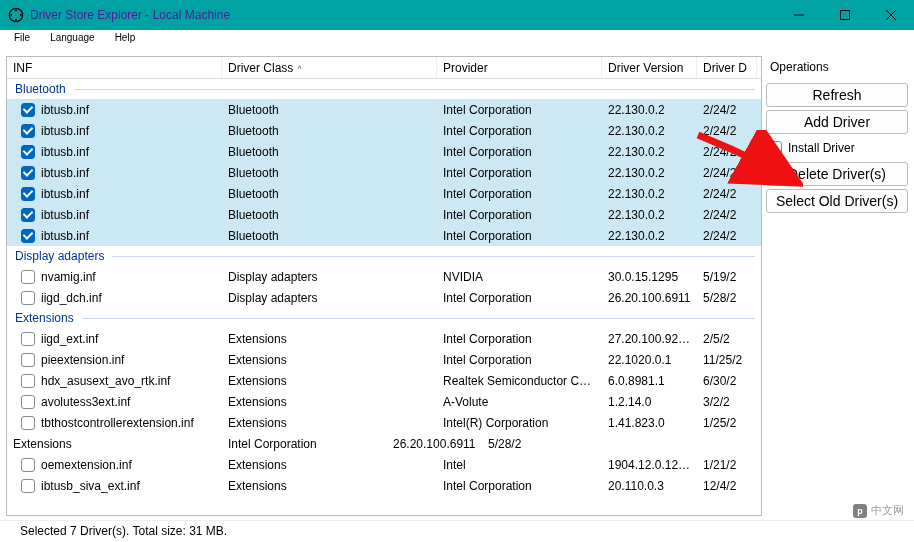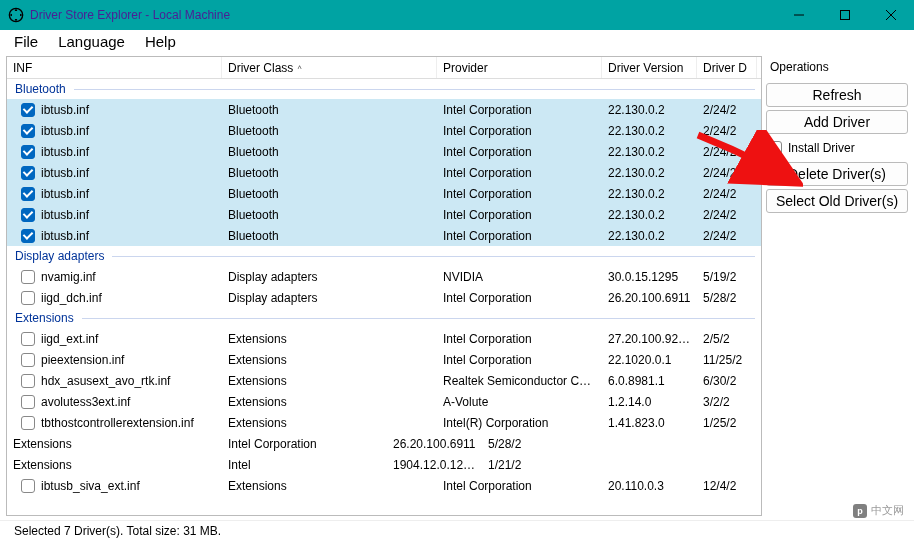--- a/index.html
+++ b/index.html
@@ -4,21 +4,21 @@
 <style>
   * { box-sizing: border-box; margin: 0; padding: 0; font-family: "Segoe UI", Tahoma, sans-serif; }
   html, body { width: 914px; height: 542px; overflow: hidden; background: #fff; }
 
   .titlebar { height: 30px; background: #00A3A3; display: flex; align-items: center; color: #4c1d95; }
   .titlebar .app-icon { width: 16px; height: 16px; margin: 0 6px 0 8px; }
   .titlebar .title { flex: 1; font-size: 12px; }
   .titlebar .winbtn { width: 46px; height: 30px; display: flex; align-items: center; justify-content: center; }
   .titlebar .winbtn svg { width: 10px; height: 10px; }
 
-  .menubar { height: 22px; background: #fff; display: flex; align-items: flex-end; font-size: 15px; padding: 0 4px; }
+  .menubar { height: 22px; background: #fff; display: flex; align-items: flex-start; font-size: 10px; padding: 0 4px; }
   .menubar .menu-item { padding: 2px 10px; }
 
   .client { display: flex; height: calc(100% - 30px - 22px - 22px); }
   .list-pane { flex: 1; border: 1px solid #bbb; margin: 4px 2px 4px 6px; position: relative; display: flex; flex-direction: column; }
   .ops-pane  { width: 142px; margin: 4px 6px 4px 2px; }
 
   .list-header { display: flex; height: 22px; border-bottom: 1px solid #ddd; font-size: 12px; background: #fff; flex: 0 0 auto; }
   .list-header .col { padding: 3px 6px; border-right: 1px solid #eee; display: flex; align-items: center; gap: 4px; }
   .sort-ind { font-size: 8px; color: #555; }
 
@@ -43,21 +43,21 @@
   .c-inf { width: 215px; }
   .c-cls { width: 215px; }
   .c-prv { width: 165px; }
   .c-ver { width: 95px; }
   .c-dat { width: 60px; }
 
   .ops-title { font-size: 12px; padding: 4px 2px 6px 4px; }
   .ops-btn { display: block; width: 100%; height: 24px; margin: 3px 0; font-size: 14px; background: #fdfdfd; border: 1px solid #bbb; border-radius: 3px; }
   .ops-chk-row { display: flex; align-items: center; gap: 6px; font-size: 12px; padding: 4px 2px; }
 
-  .statusbar { height: 22px; font-size: 12px; padding: 3px 14px; border-top: 1px solid #eee; }
+  .statusbar { height: 22px; font-size: 12px; padding: 3px 20px; border-top: 1px solid #eee; }
 
   
   .arrow-anno { position: absolute; pointer-events: none; }
 
   .watermark { position: absolute; right: 10px; bottom: 24px; font-size: 11px; color: #999; display: flex; align-items: center; gap: 4px; }
   .watermark .logo { width: 14px; height: 14px; background: #808080; border-radius: 3px; display: inline-flex; align-items: center; justify-content: center; color: #fff; font-size: 9px; font-weight: bold; }
 </style>
 </head>
 <body>
 
@@ -256,20 +256,24 @@
           <div class="cell c-ver">1.41.823.0</div>
           <div class="cell c-dat">1/25/2</div>
         </div>
         <div class="row">
           <div class="cell c-cls">Extensions</div>
           <div class="cell c-prv">Intel Corporation</div>
           <div class="cell c-ver">26.20.100.6911</div>
           <div class="cell c-dat">5/28/2</div>
         </div>
         <div class="row">
+          <div class="cell inf c-inf">
+            <span class="chk"></span>
+            <span>oemextension.inf</span>
+          </div>
           <div class="cell c-cls">Extensions</div>
           <div class="cell c-prv">Intel</div>
           <div class="cell c-ver">1904.12.0.1208</div>
           <div class="cell c-dat">1/21/2</div>
         </div>
         <div class="row">
           <div class="cell inf c-inf">
             <span class="chk"></span>
             <span>ibtusb_siva_ext.inf</span>
           </div>

